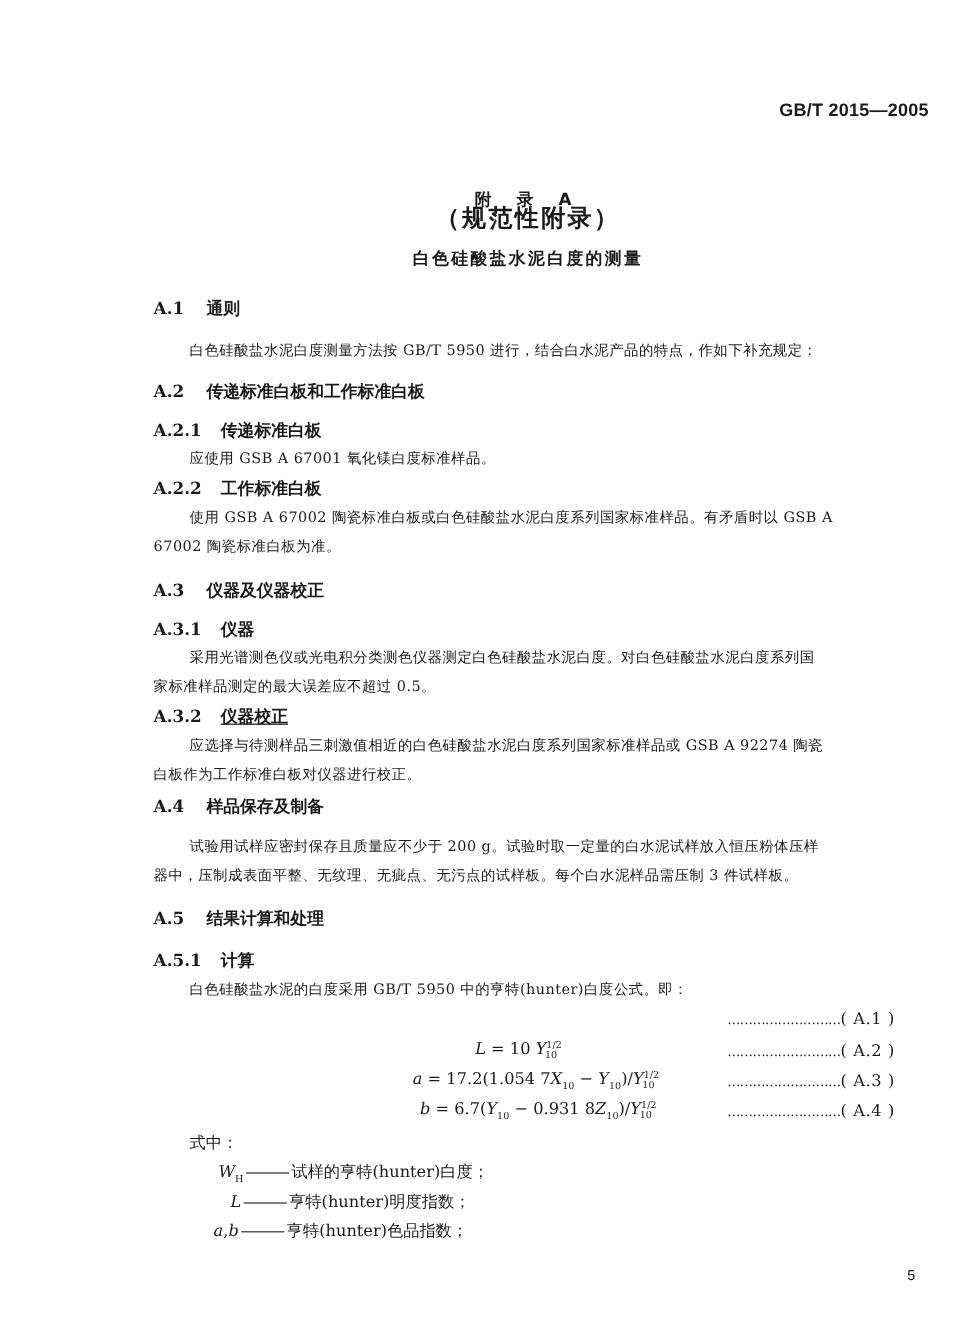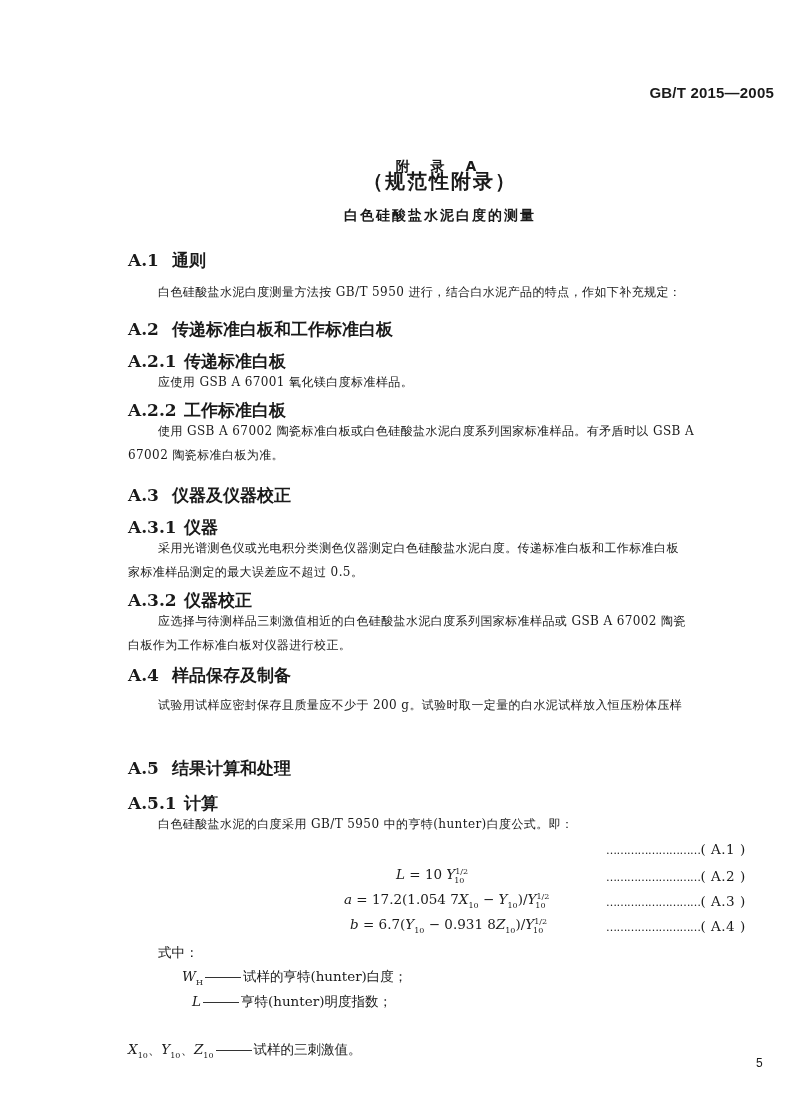--- a/index.html
+++ b/index.html
@@ -13,21 +13,21 @@
     position: absolute; right: 66px; top: 84px;
     font-family: "Liberation Sans", "DejaVu Sans", sans-serif;
     font-weight: bold; font-size: 15px; letter-spacing: 0.2px;
   }
   .title-block { position: absolute; left: 0; width: 800px; text-align: center; }
   .title1 { top: 158px; font-family: "DejaVu Sans", sans-serif; font-weight: bold; font-size: 14px; letter-spacing: 8px; }
   .title2 { top: 168px; font-family: "DejaVu Sans", sans-serif; font-weight: bold; font-size: 20px; letter-spacing: 2px; }
   .title3 { top: 207px; font-family: "DejaVu Sans", sans-serif; font-weight: bold; font-size: 14px; letter-spacing: 2px; }
 
   .line { position: absolute; left: 88px; font-size: 12px; white-space: nowrap; }
-  .heading { font-family: "DejaVu Sans", sans-serif; font-weight: bold; font-size: 17px; }
+  .heading { font-family: "DejaVu Sans", sans-serif; font-weight: bold; font-size: 14px; }
   .heading .num { font-family: "DejaVu Serif", serif; display: inline-block; width: 44px; }
   .heading .num.sub { width: 56px; }
   .para { left: 118px; letter-spacing: 0.4px; }
   .para.cont { left: 88px; }
 
   .formula { position: absolute; font-family: "DejaVu Serif", serif; font-size: 13.5px; white-space: nowrap; }
   .formula i { font-style: italic; }
   .formula sub, .formula sup { font-size: 8px; }
   .eqno { position: absolute; left: 566px; font-size: 13.5px; white-space: nowrap; letter-spacing: 0.5px; }
   .eqno .dots { letter-spacing: -0.5px; font-size: 11px; }
@@ -70,33 +70,34 @@
   <div class="line para" style="top:423px;">使用 GSB A 67002 陶瓷标准白板或白色硅酸盐水泥白度系列国家标准样品。有矛盾时以 GSB A</div>
   <div class="line para cont" style="top:447px;">67002 陶瓷标准白板为准。</div>
 
   <div class="line heading" style="top:484px;">
     <span class="num">A.3</span><span>仪器及仪器校正</span>
   </div>
 
   <div class="line heading" style="top:516px;">
     <span class="num sub">A.3.1</span><span>仪器</span>
   </div>
-  <div class="line para" style="top:540px;">采用光谱测色仪或光电积分类测色仪器测定白色硅酸盐水泥白度。传递标准白板和工作标准白板</div>
+  <div class="line para" style="top:540px;">采用光谱测色仪或光电积分类测色仪器测定白色硅酸盐水泥白度。对白色硅酸盐水泥白度系列国</div>
   <div class="line para cont" style="top:564px;">家标准样品测定的最大误差应不超过 0.5。</div>
 
-  <div class="line heading" style="top:589px;">
+  <div class="line heading" style="top:589px;text-decoration:underline;">
     <span class="num sub">A.3.2</span><span>仪器校正</span>
   </div>
-  <div class="line para" style="top:613px;">应选择与待测样品三刺激值相近的白色硅酸盐水泥白度系列国家标准样品或 GSB A 67002 陶瓷</div>
+  <div class="line para" style="top:613px;">应选择与待测样品三刺激值相近的白色硅酸盐水泥白度系列国家标准样品或 GSB A 92274 陶瓷</div>
   <div class="line para cont" style="top:637px;">白板作为工作标准白板对仪器进行校正。</div>
 
   <div class="line heading" style="top:664px;">
     <span class="num">A.4</span><span>样品保存及制备</span>
   </div>
   <div class="line para" style="top:697px;">试验用试样应密封保存且质量应不少于 200 g。试验时取一定量的白水泥试样放入恒压粉体压样</div>
+  <div class="line para cont" style="top:721px;">器中，压制成表面平整、无纹理、无疵点、无污点的试样板。每个白水泥样品需压制 3 件试样板。</div>
 
   <div class="line heading" style="top:757px;">
     <span class="num">A.5</span><span>结果计算和处理</span>
   </div>
 
   <div class="line heading" style="top:792px;">
     <span class="num sub">A.5.1</span><span>计算</span>
   </div>
   <div class="line para" style="top:816px;">白色硅酸盐水泥的白度采用 GB/T 5950 中的亨特(hunter)白度公式。即：</div>
 
@@ -126,18 +127,18 @@
   </div>
 
   <div class="legend" style="left:118px; top:944px;">式中：</div>
 
   <div class="legend" style="left:142px; top:968px;">
     <i>W</i><sub>H</sub><span class="dash"></span><span>试样的亨特(hunter)白度；</span>
   </div>
   <div class="legend" style="left:152px; top:993px;">
     <i>L</i><span class="dash"></span><span>亨特(hunter)明度指数；</span>
   </div>
-  <div class="legend" style="left:88px; top:1041px;">
-    <i>X</i><sub>10</sub>、<i>Y</i><sub>10</sub>、<i>Z</i><sub>10</sub><span class="dash"></span><span>试样的三刺激值。</span>
+  <div class="legend" style="left:138px; top:1017px;">
+    <i>a</i>,<i>b</i><span class="dash"></span><span>亨特(hunter)色品指数；</span>
   </div>
 
   <div class="page-no">5</div>
 </div>
 
 </body></html>

